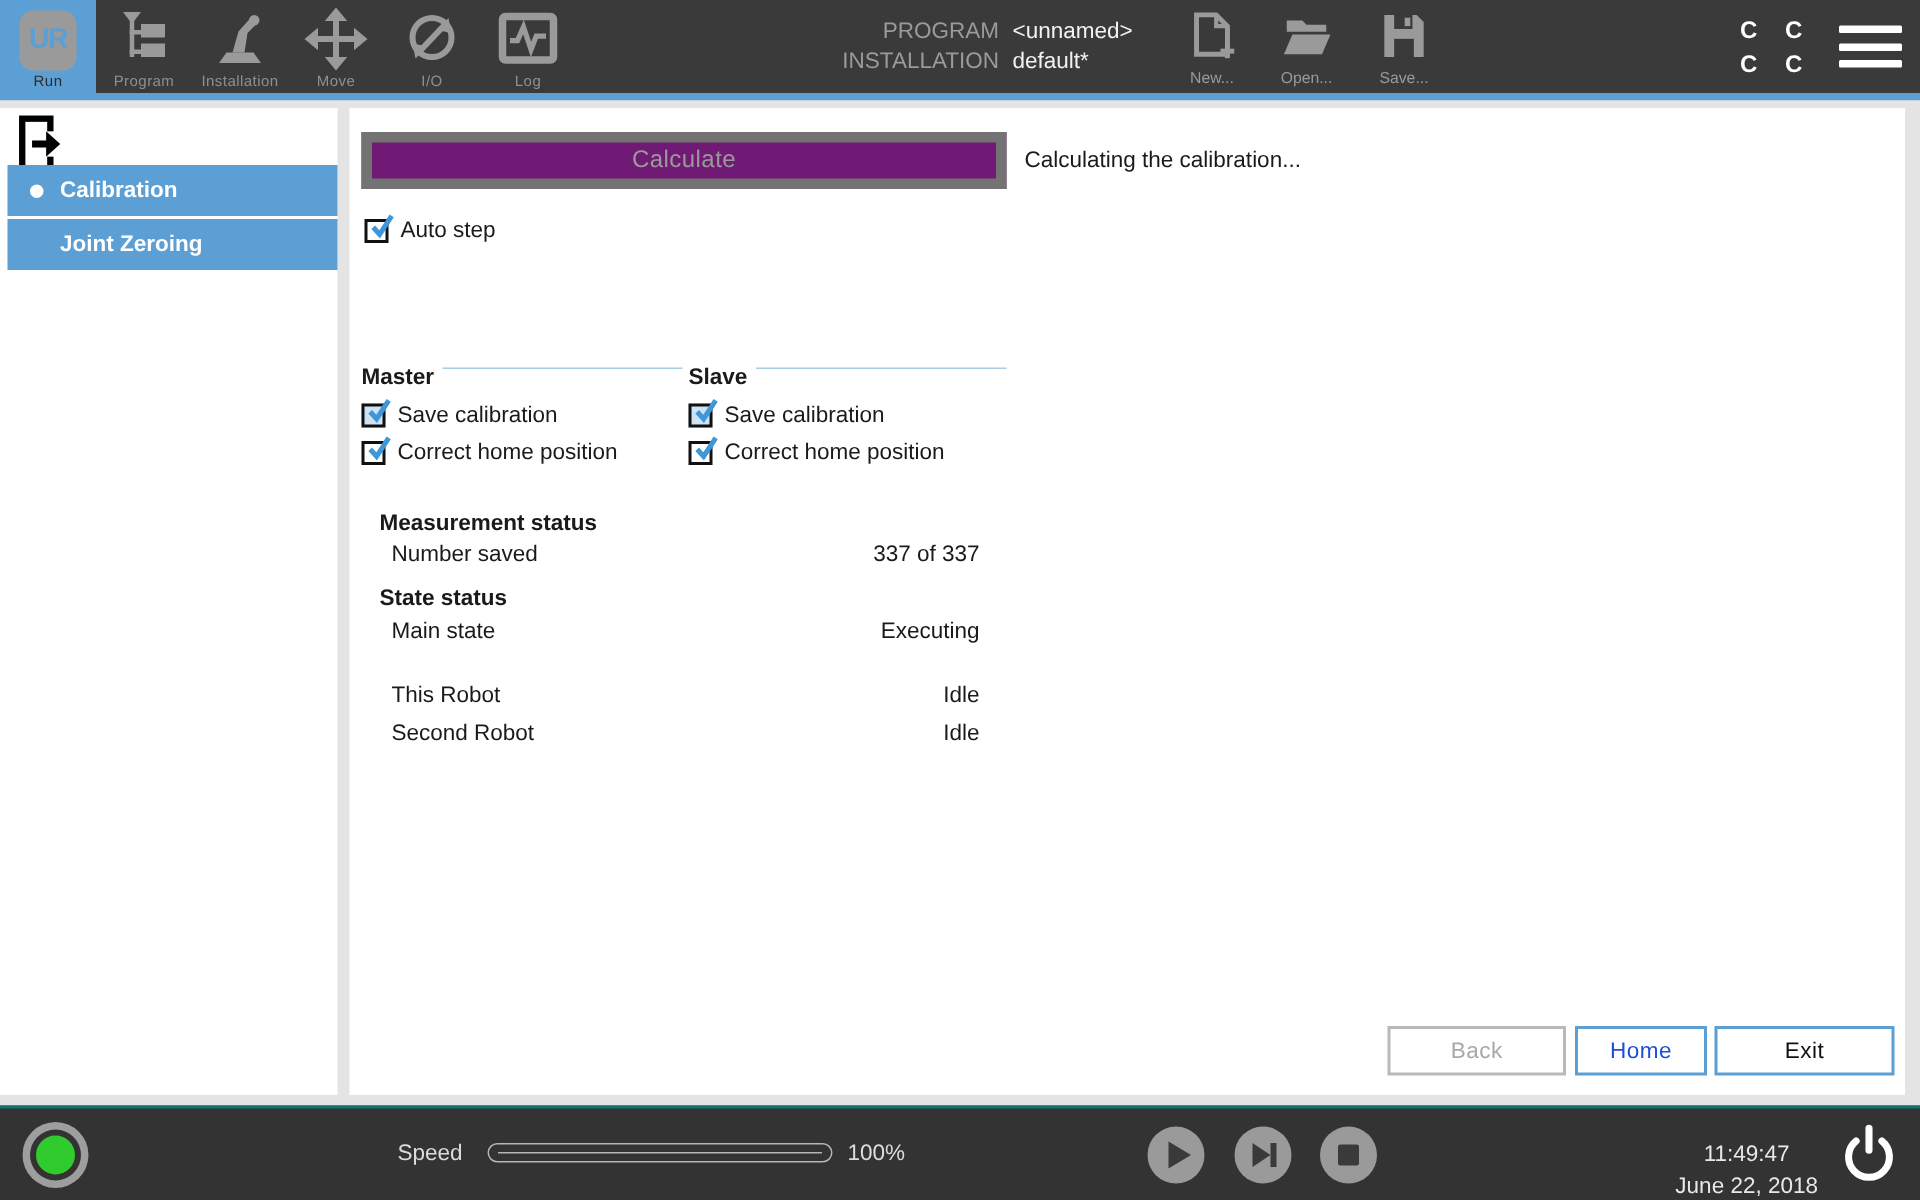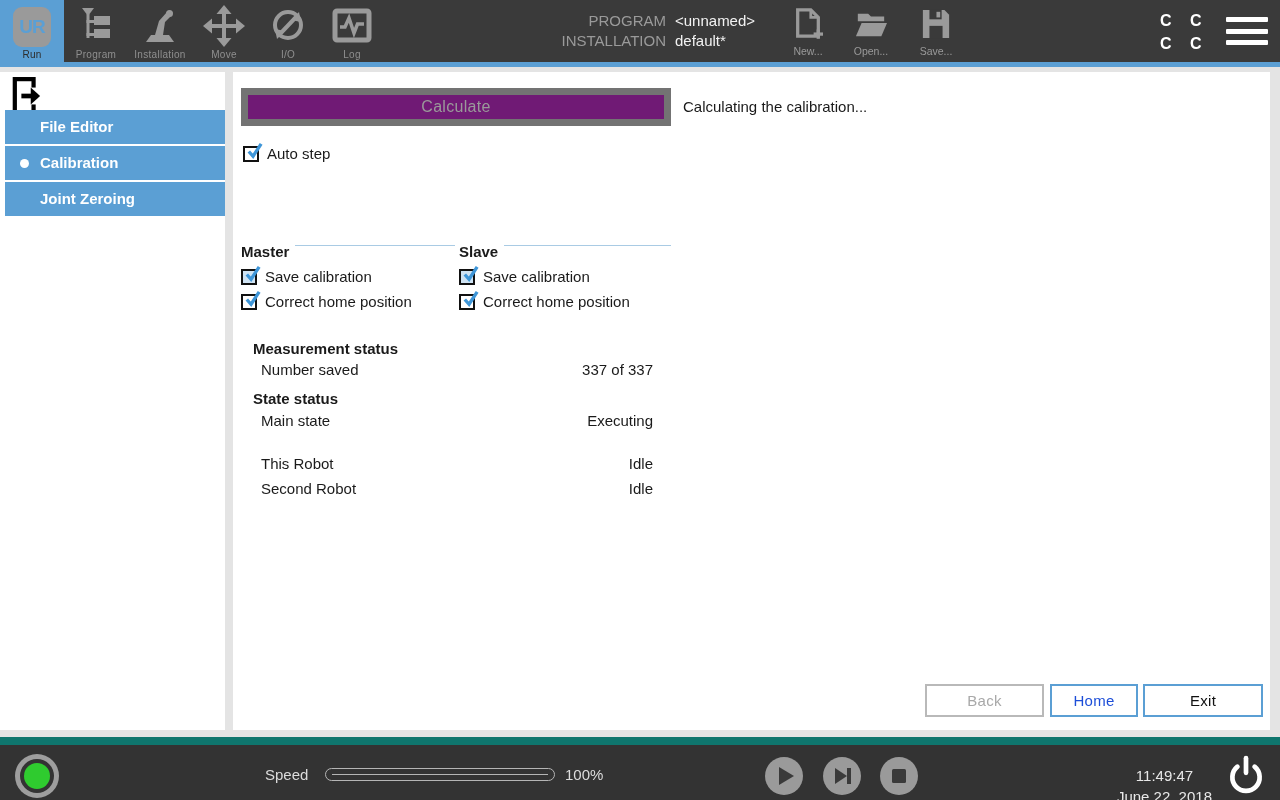--- a/index.html
+++ b/index.html
@@ -78,21 +78,21 @@
     justify-content:space-between; font-size:15px; }
 
   .nav-btn { position:absolute; top:612px; height:33px; background:#fff;
     font-family:inherit; font-size:15px; letter-spacing:.3px; }
   .btn-back { left:692px; width:119px; border:2px solid #b9b9b9; color:#a8a8a8; }
   .btn-home { left:817px; width:88px;  border:2px solid var(--accent,#5b9fd4); color:#1d4ed8; }
   .btn-exit { left:910px; width:120px; border:2px solid var(--accent,#5b9fd4); color:#111; }
 
   
   .footer { position:relative; height:63px; background:var(--footer_bg,#333333);
-    border-top:8px solid #0f766e; color:#dcdcdc; }
+    border-top:2px solid #0f766e; color:#dcdcdc; }
   .robot-status { position:absolute; left:15px; top:9px; width:44px; height:44px;
     border-radius:50%; background:#9e9e9e; cursor:pointer; }
   .robot-status .mid { position:absolute; left:5px; top:5px; width:34px; height:34px;
     border-radius:50%; background:#333; }
   .robot-status .dot { position:absolute; left:9px; top:9px; width:26px; height:26px;
     border-radius:50%; background:var(--green,#2fcb2f); }
   .speed-label { position:absolute; left:265px; top:21px; font-size:15px; }
   .speed-slider { position:absolute; left:325px; top:23px; width:230px; height:13px;
     border:1px solid #b5b5b5; border-radius:7px; cursor:pointer; }
   .speed-slider .groove { position:absolute; left:6px; right:6px; top:5px; height:1px; background:#b5b5b5; }
@@ -232,23 +232,20 @@
     <span class="side-exit">
       <svg width="30" height="40" viewBox="0 0 32 42">
         <rect x="3" y="3" width="20" height="36" stroke="#000" stroke-width="4.5" fill="none"></rect>
         <rect x="14" y="12" width="14" height="18" fill="#fff"></rect>
         <rect x="10" y="18.5" width="12" height="5" fill="#000"></rect>
         <polygon points="20,12 30,21 20,30" fill="#000"></polygon>
       </svg>
     </span>
     <div class="side-items">
       <div class="side-item">
-        <span>File Editor</span>
-      </div>
-      <div class="side-item">
         <span class="bullet"></span>
         <span>Calibration</span>
       </div>
       <div class="side-item">
         <span>Joint Zeroing</span>
       </div>
     </div>
   </div>
 
   <div class="divider"></div>

